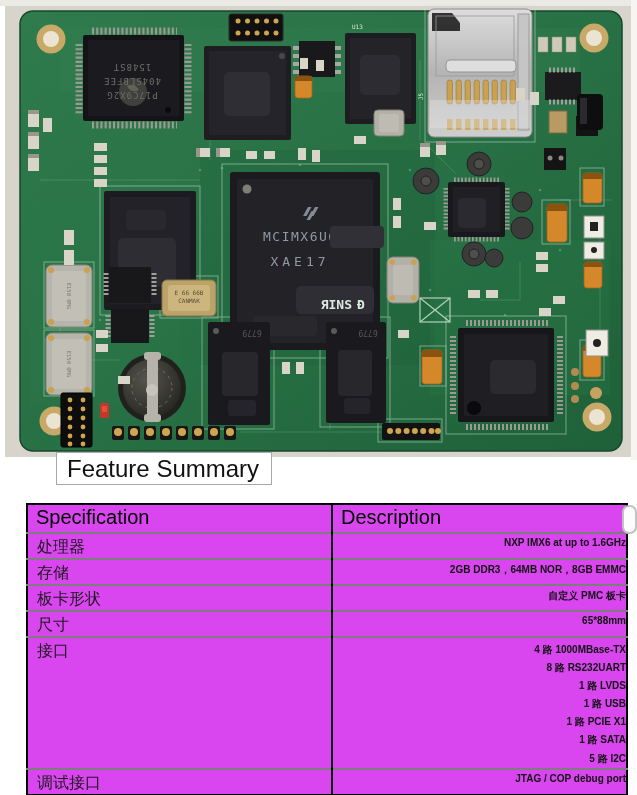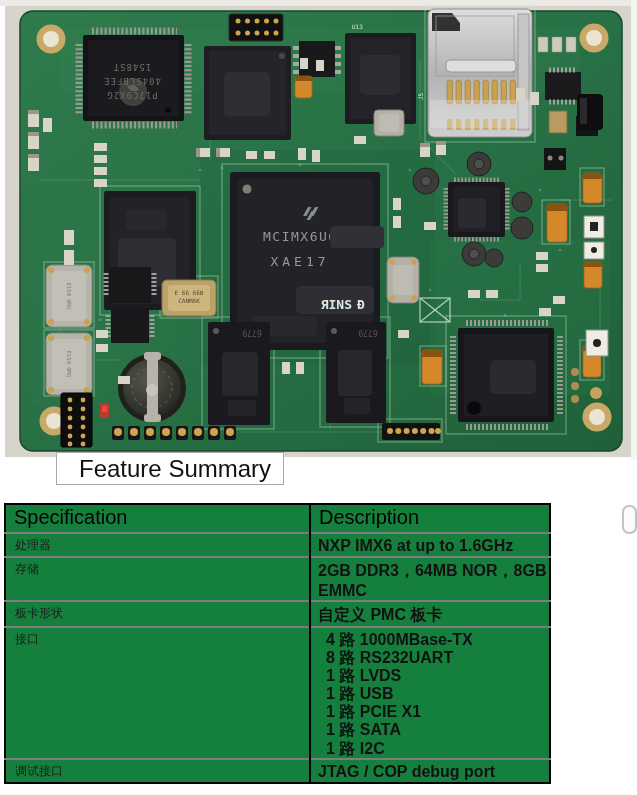--- a/index.html
+++ b/index.html
@@ -2,33 +2,33 @@
 <html><head>
 <meta charset="utf-8">
 <style>
   html,body{margin:0;padding:0;background:#ffffff;}
   .page{position:relative;width:637px;height:795px;background:#ffffff;overflow:hidden;
         font-family:"Liberation Sans",sans-serif;}
   .board-photo{position:absolute;left:0;top:0;width:637px;height:460px;display:block;}
 
   .feature-heading{position:absolute;left:56px;top:452px;width:204px;height:31px;
     background:#ffffff;border:1.5px solid #a8a8a8;display:flex;align-items:center;
-    padding-left:22px;font-size:24px;color:#111;letter-spacing:0;}
-
-  .spec-table{position:absolute;left:4px;top:503px;width:547px;border-collapse:collapse;
-    table-layout:fixed;border:2px solid #000;background:#15803d;}
+    padding-left:10px;font-size:24px;color:#111;letter-spacing:0;}
+
+  .spec-table{position:absolute;left:26px;top:503px;width:602px;border-collapse:collapse;
+    table-layout:fixed;border:2px solid #000;background:#d946ef;}
   .spec-table th,.spec-table td{border-top:2px solid #7d7d7d;vertical-align:top;overflow:hidden;
     text-align:left;margin:0;}
   .spec-table th{border-top:none;font-size:20px;font-weight:400;color:#000;
     padding:1px 0 0 8px;height:26px;font-family:"Liberation Sans",sans-serif;}
   .spec-table .c1{border-right:2px solid #000;}
-  td.spec{font-family:Liberation Sans, sans-serif;font-size:12px;color:#1a1a1a;
+  td.spec{font-family:Liberation Sans, sans-serif;font-size:16px;color:#1a1a1a;
     padding:3px 3px 0 9px;}
-  td.desc{font-size:16px;font-weight:600;color:#111;padding:3px 0 0 7px;
-    font-family:"Liberation Sans",sans-serif;}
+  td.desc{font-size:10px;font-weight:600;color:#111;padding:3px 0 0 7px;
+    font-family:"Liberation Sans",sans-serif;text-align:right;}
   td.desc .line{line-height:18.1px;margin-left:8px;}
   tr.r-hd{height:27px;} tr.r0{height:24px;} tr.r1{height:23px;margin-top:40px;} tr.r2{height:24px;}
   tr.r3{height:24px;} tr.r4{height:127px;} tr.r5{height:24px;margin-top:28px;}
 
   .scroll-thumb{position:absolute;right:0px;top:505px;width:11px;height:25px;
     background:#fcfcfc;border:2px solid #c2c2c2;border-radius:7px;}
 
   text{font-family:"DejaVu Sans Mono","Liberation Mono",monospace;}
 </style>
 </head>
@@ -550,30 +550,34 @@
         <td class="c2 desc">NXP IMX6 at up to 1.6GHz</td>
       </tr>
       <tr class="r1">
         <td class="c1 spec">存储</td>
         <td class="c2 desc">2GB DDR3，64MB NOR，8GB EMMC</td>
       </tr>
       <tr class="r2">
         <td class="c1 spec">板卡形状</td>
         <td class="c2 desc">自定义 PMC 板卡</td>
       </tr>
+      <tr class="r3">
+        <td class="c1 spec">尺寸</td>
+        <td class="c2 desc">65*88mm</td>
+      </tr>
       <tr class="r4">
         <td class="c1 spec">接口</td>
         <td class="c2 desc">
           <div class="line">4 路 1000MBase-TX</div>
           <div class="line">8 路 RS232UART</div>
           <div class="line">1 路 LVDS</div>
           <div class="line">1 路 USB</div>
           <div class="line">1 路 PCIE X1</div>
           <div class="line">1 路 SATA</div>
-          <div class="line">1 路 I2C</div>
+          <div class="line">5 路 I2C</div>
         </td>
       </tr>
       <tr class="r5">
         <td class="c1 spec">调试接口</td>
         <td class="c2 desc">JTAG / COP debug port</td>
       </tr>
     </tbody>
   </table>
 
   <div class="scroll-thumb"></div>

